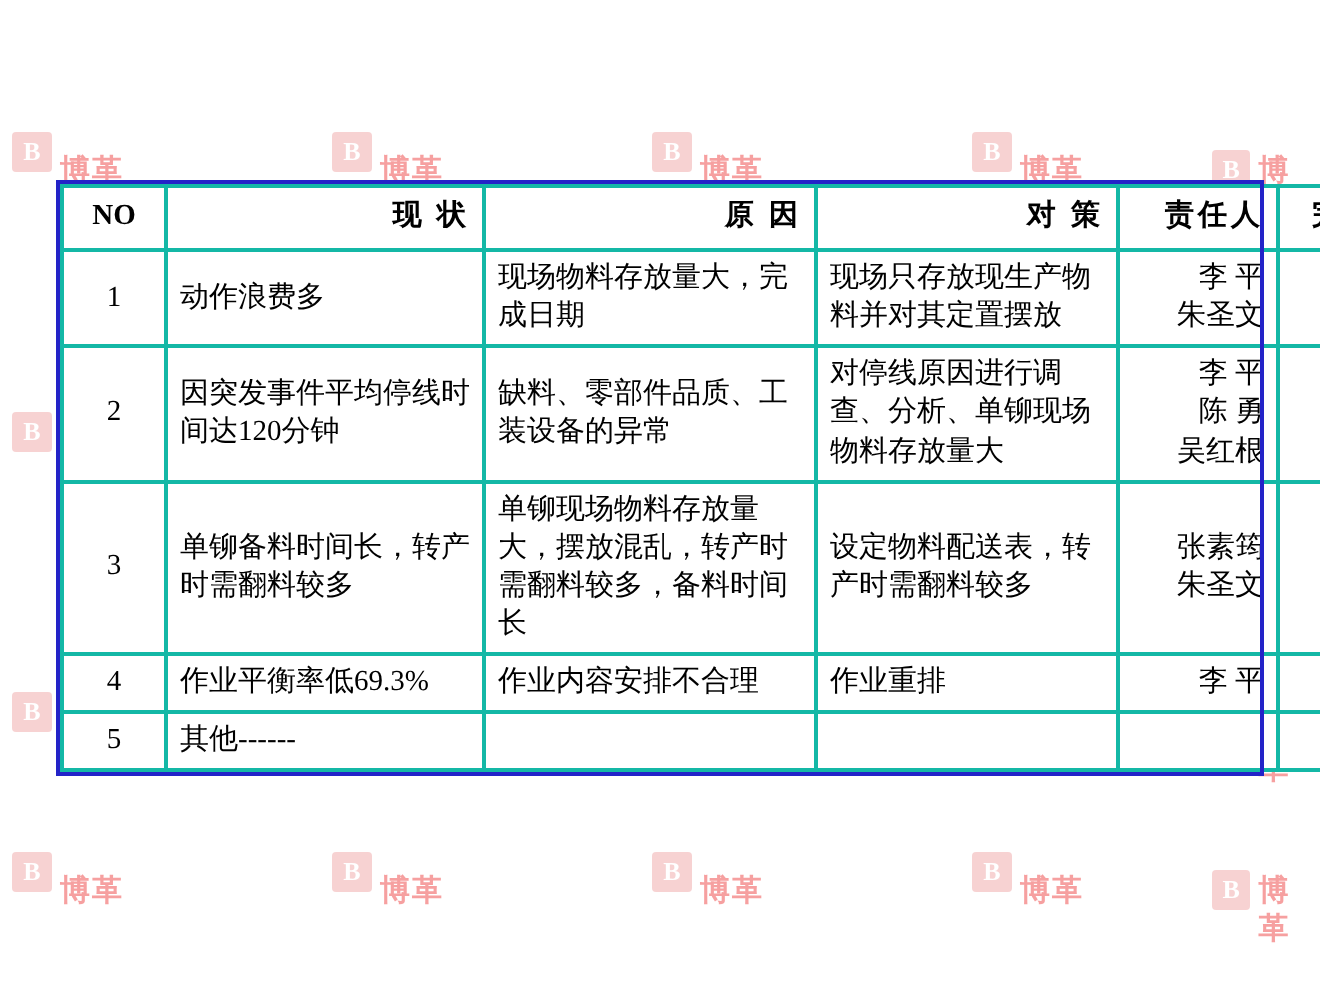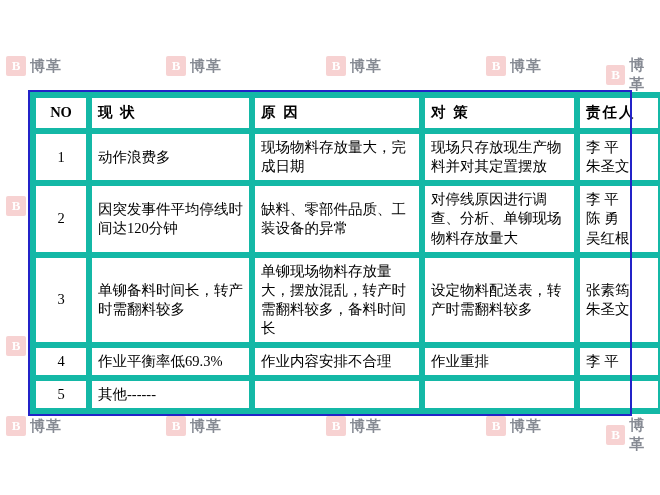--- a/index.html
+++ b/index.html
@@ -36,53 +36,54 @@
     color: #ffffff;
     font-size: 13px;
     font-weight: bold;
     display: flex;
     align-items: center;
     justify-content: center;
     border-radius: 2px;
     font-family: "Liberation Serif", serif;
   }
   .wm-text {
-    color: #0f172a;
+    color: #ef4444;
     font-size: 15px;
     font-weight: bold;
     letter-spacing: 1px;
+    margin-top: 20px;
   }
 
   
   .table-wrap {
     position: absolute;
     left: 30px;
     top: 92px;
     width: 600px;
     z-index: 2;
   }
   table.sheet {
     border-collapse: collapse;
     width: 600px;
     background: #ffffff;
     table-layout: fixed;
   }
   table.sheet td, table.sheet th {
-    border: 6px solid #14b8a6;
+    border: 2px solid #14b8a6;
     vertical-align: middle;
     font-family: "Liberation Serif", serif;
     font-size: 14.5px;
     color: #000000;
     padding: 4px 6px;
     line-height: 1.32;
   }
   thead th {
     background: #ffffff;
     font-weight: bold;
-    text-align: left;
+    text-align: right;
     font-size: 16px;
     letter-spacing: 2px;
     padding: 3px 2px;
     height: 22px;
   }
   thead th.no-col { letter-spacing: 0; }
   .col-no     { width: 38px;  text-align: center; }
   .col-status { width: 145px; }
   .col-cause  { width: 152px; }
   .col-action { width: 137px; }
@@ -97,21 +98,21 @@
     content: "";
     position: absolute;
     left: -2px;
     top: -2px;
     right: -2px;
     bottom: -2px;
     border: 2px solid #2323c8;
     pointer-events: none;
   }
 
-  .owner-line { display: block; white-space: nowrap; }
+  .owner-line { display: block; white-space: nowrap; text-align: right; }
 </style>
 </head>
 <body>
 
 <div class="watermarks" id="wm-layer">
     <div class="wm" style="left: 6px; top: 56px;">
       <span class="wm-badge">B</span>
       <span class="wm-text">博革</span>
     </div>
     <div class="wm" style="left: 166px; top: 56px;">

